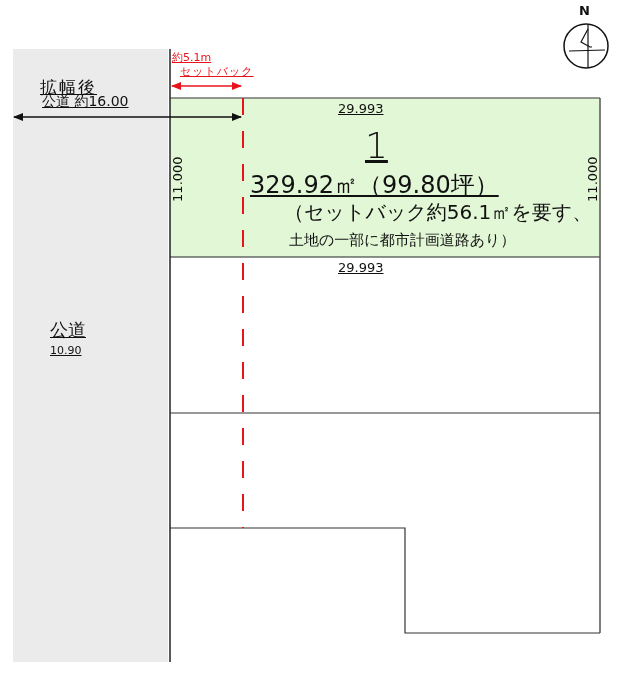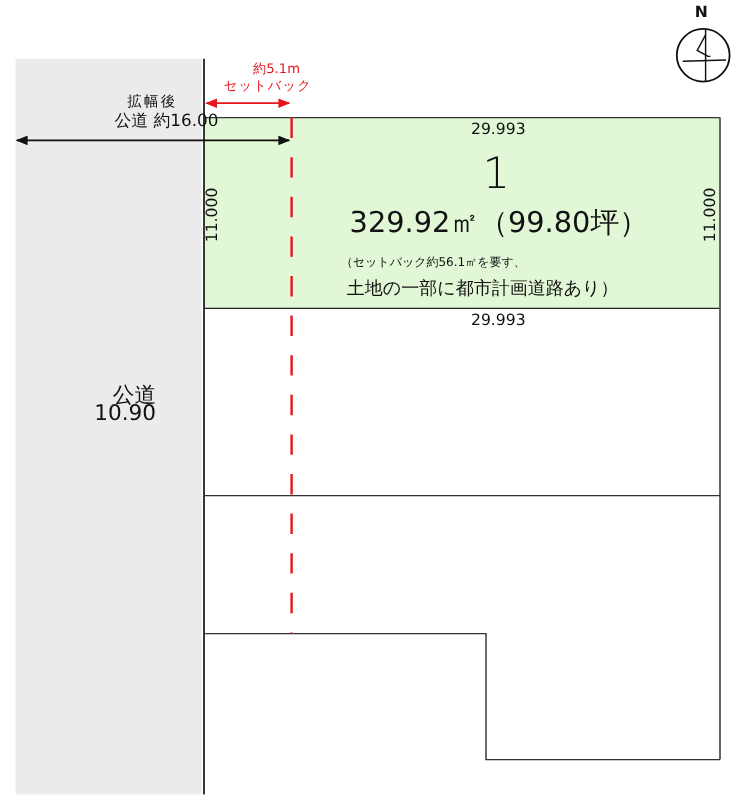--- a/index.html
+++ b/index.html
@@ -4,21 +4,21 @@
 <style>
   html, body { margin:0; padding:0; background:#ffffff; }
   body { width:620px; height:674px; position:relative; overflow:hidden;
          font-family: "DejaVu Sans", "Liberation Sans", sans-serif; color:#111; }
   .abs { position:absolute; }
   .road { left:13px; top:49px; width:155px; height:613px; background:#ebebeb; }
   .lot1 { left:170px; top:98px; width:430px; height:159px; background:#e2f7d6; }
   svg.lines { position:absolute; left:0; top:0; }
   .txt { position:absolute; white-space:nowrap; line-height:1.1; }
   .red { color:#e8141b; }
-  .center { text-align:right; }
+  .center { text-align:left;text-decoration:underline; }
 </style>
 </head>
 <body>
 
 <div class="abs road"></div>
 
 <div class="abs lot1"></div>
 
 <svg class="lines" width="620" height="674" viewBox="0 0 620 674">
   <defs>
@@ -54,27 +54,27 @@
     <line x1="569" y1="51" x2="605" y2="50" stroke="#111" stroke-width="1.2"></line>
     <polyline points="588,29 581,42 590,47 592,47" fill="none" stroke="#111" stroke-width="1.2"></polyline>
   </g>
 </svg>
 
 <div class="txt" style="left:579px; top:4px; font-size:13px; font-weight:bold;">N</div>
 
 <div class="txt red center" style="left:172px; top:52px; width:78px; font-size:11px;">約5.1m</div>
 <div class="txt red center" style="left:180px; top:66px; width:80px; font-size:11px; letter-spacing:1px;">セットバック</div>
 
-<div class="txt center" style="left:28px; top:78px; width:120px; font-size:12px; letter-spacing:2px;">拡幅後</div>
+<div class="txt center" style="left:40px; top:78px; width:120px; font-size:17px; letter-spacing:2px;">拡幅後</div>
 <div class="txt center" style="left:42px; top:94px; width:140px; font-size:14px;">公道 約16.00</div>
 
 <div class="txt center" style="left:50px; top:320px; width:80px; font-size:18px;">公道</div>
-<div class="txt center" style="left:50px; top:335px; width:80px; font-size:18px;">10.90</div>
+<div class="txt center" style="left:50px; top:345px; width:80px; font-size:11px;">10.90</div>
 
 <div class="txt center" style="left:338px; top:102px; width:100px; font-size:13px;">29.993</div>
 <div class="txt center" style="left:365px; top:126px; width:60px; font-size:36px; font-weight:300;">1</div>
 <div class="txt center" style="left:250px; top:172px; width:290px; font-size:24px;">329.92㎡（99.80坪）</div>
-<div class="txt" style="left:284px; top:214px; font-size:10px;">（セットバック約56.1㎡を要す、</div>
+<div class="txt" style="left:284px; top:201px; font-size:20px;">（セットバック約56.1㎡を要す、</div>
 <div class="txt" style="left:289px; top:232px; font-size:15px;">土地の一部に都市計画道路あり）</div>
 <div class="txt center" style="left:338px; top:261px; width:100px; font-size:13px;">29.993</div>
 
 <div class="txt" style="left:148px; top:172px; width:60px; font-size:13px; text-align:center; transform:rotate(-90deg); transform-origin:center;">11.000</div>
 <div class="txt" style="left:563px; top:172px; width:60px; font-size:13px; text-align:center; transform:rotate(-90deg); transform-origin:center;">11.000</div>
 
 </body></html>

